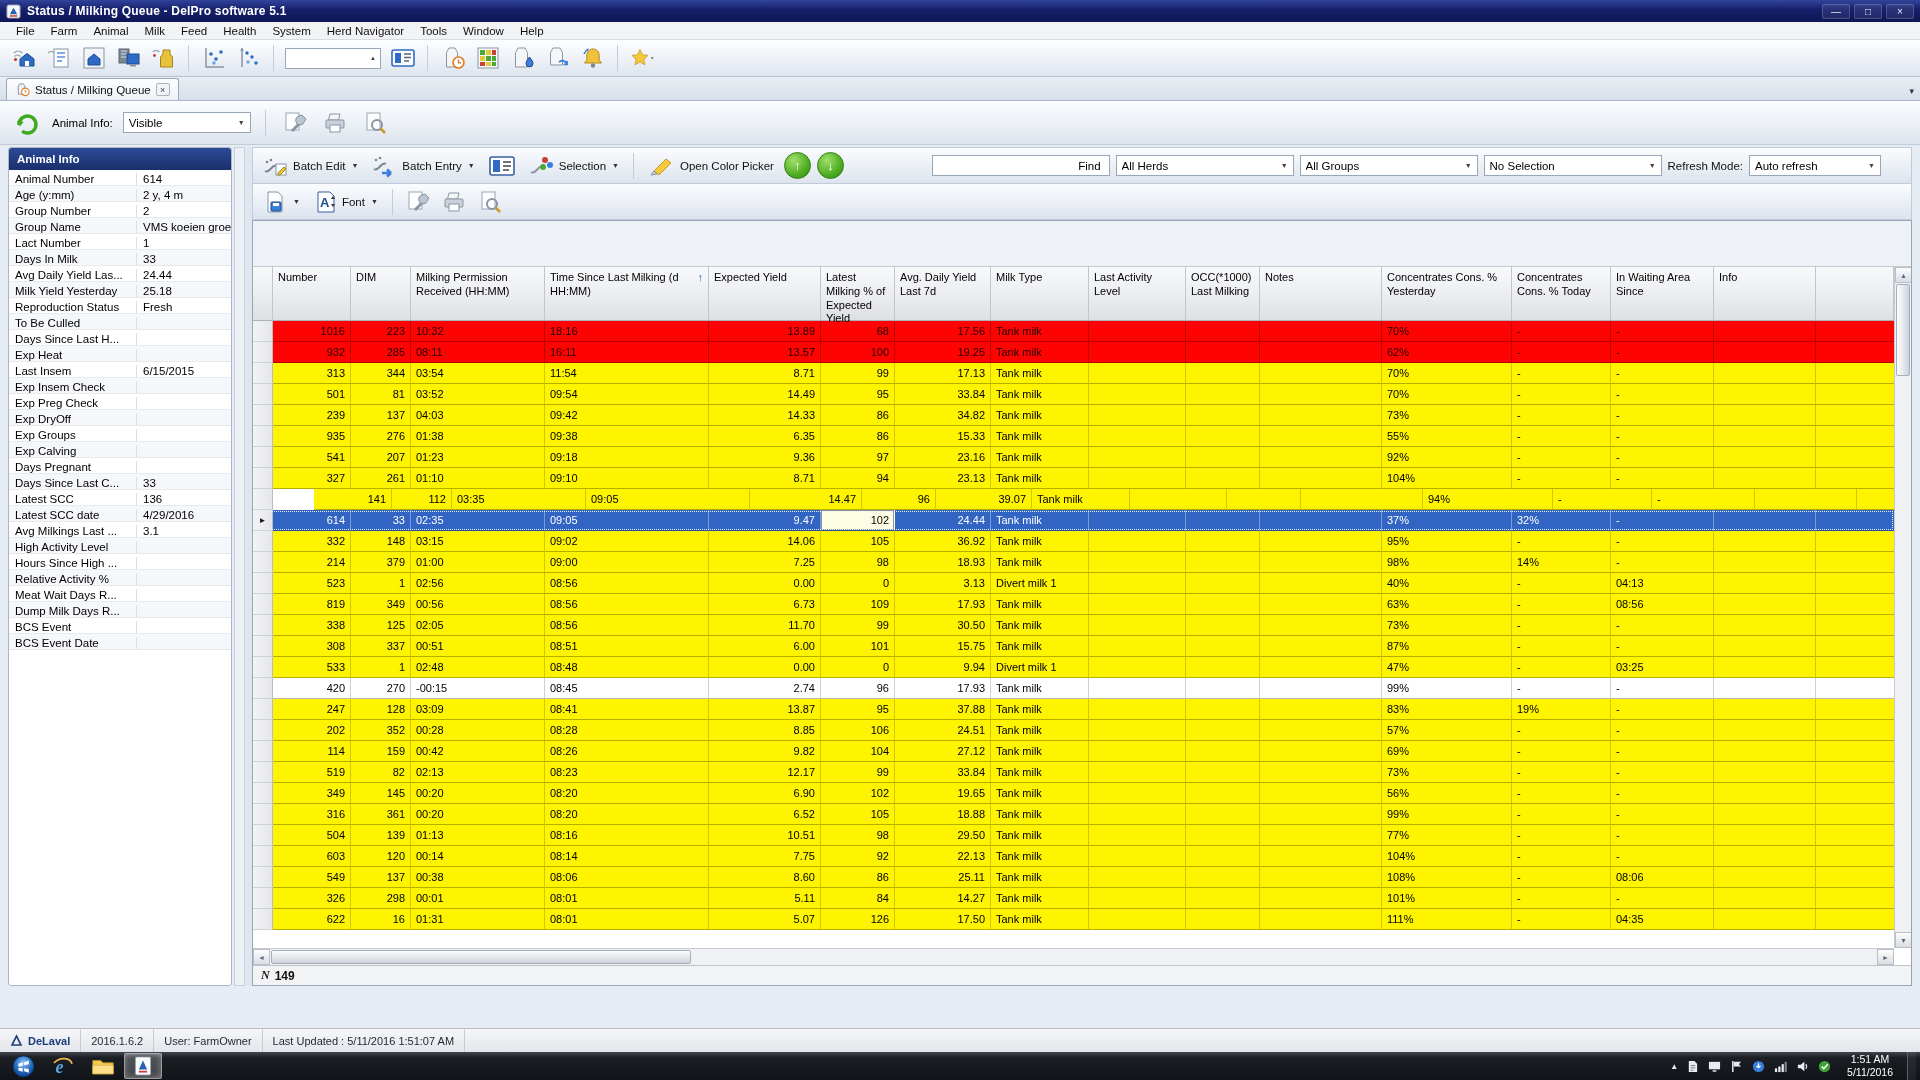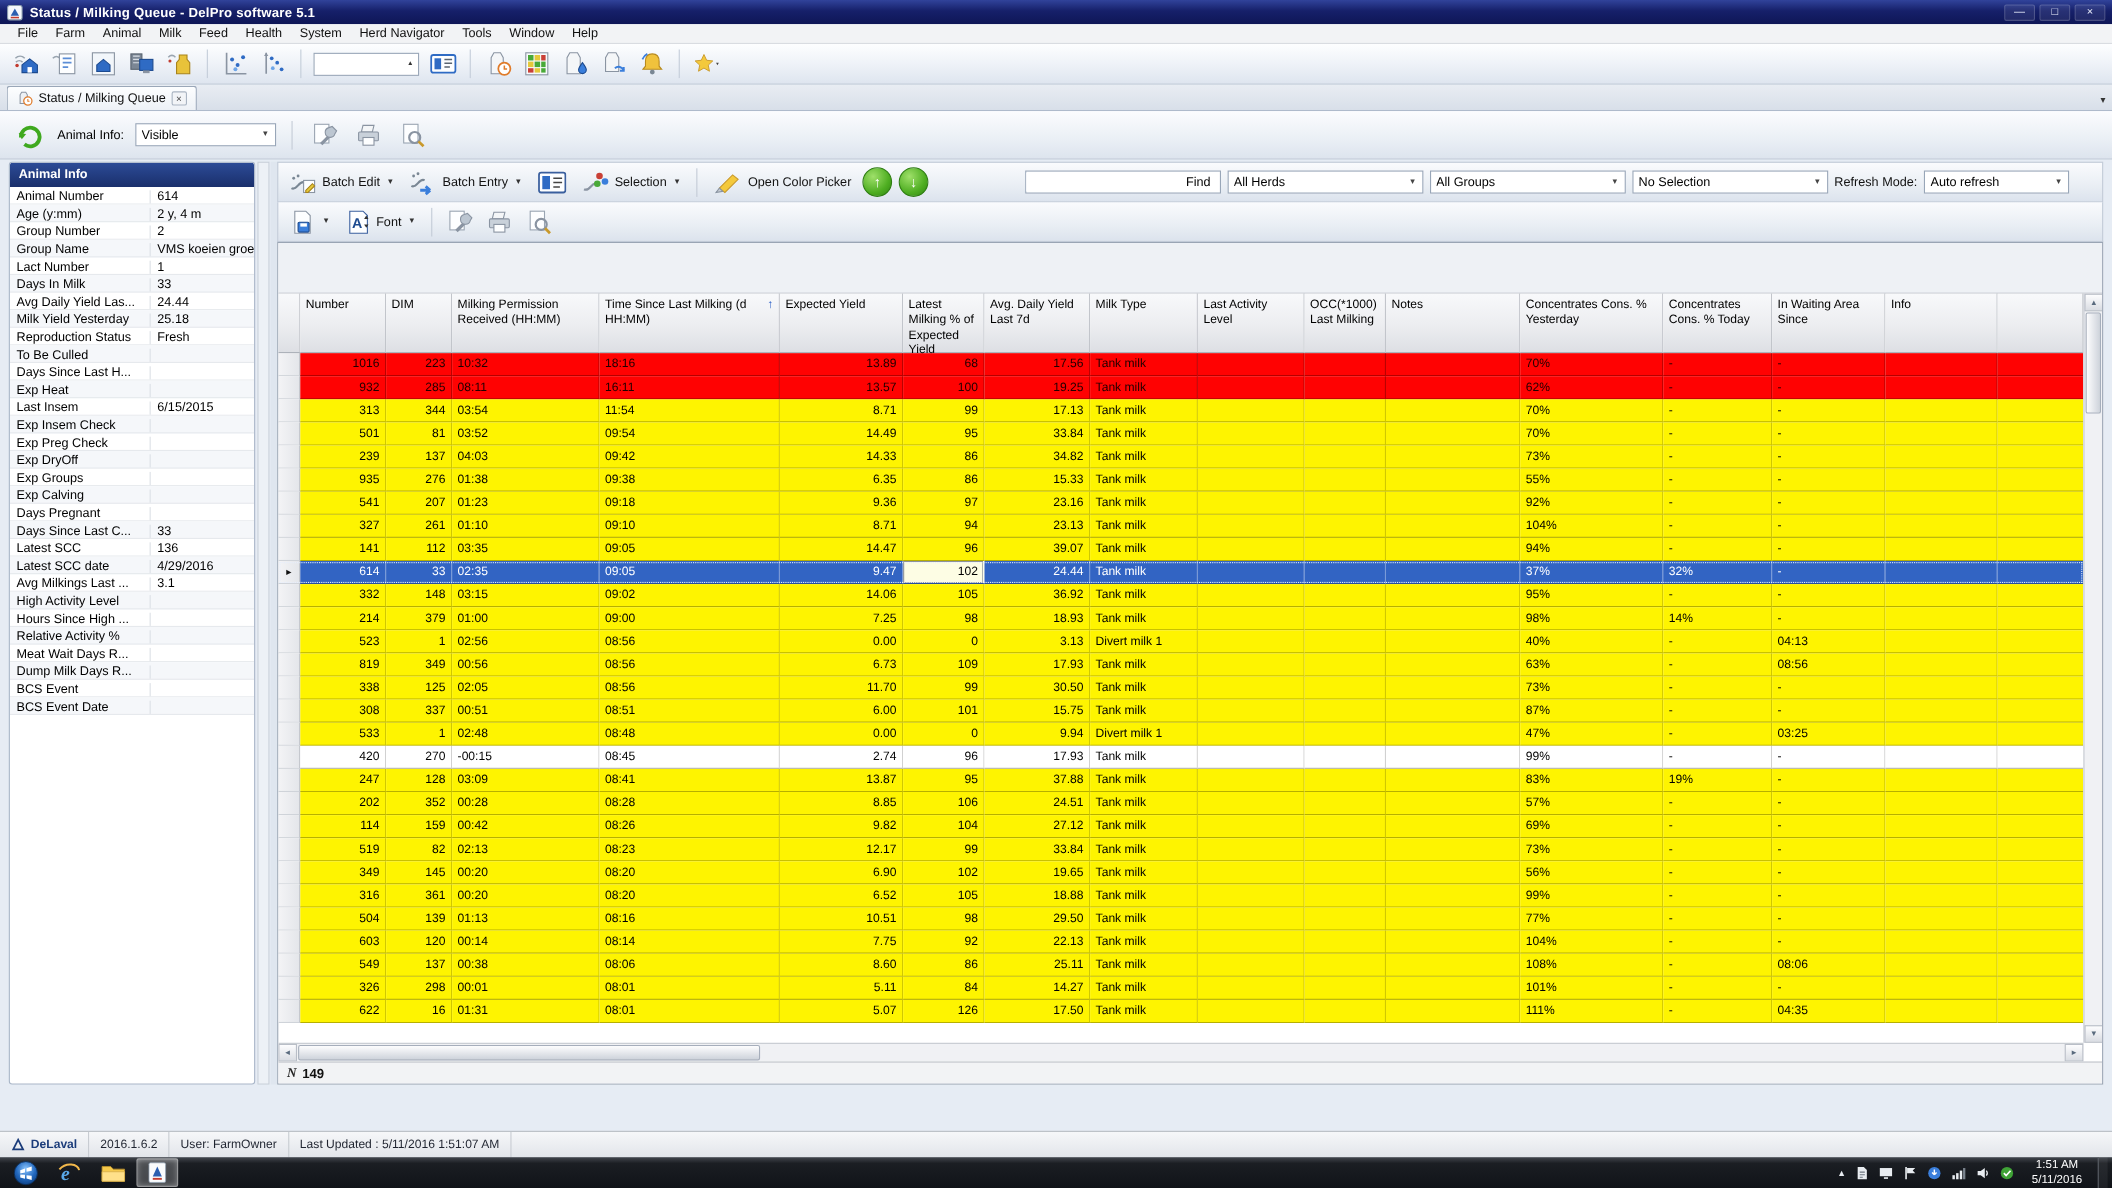--- a/index.html
+++ b/index.html
@@ -780,21 +780,21 @@
             <div class="cell" style="width: 74px;"></div>
             <div class="cell" style="width: 122px;"></div>
             <div class="cell" style="width: 130px;">104%</div>
             <div class="cell" style="width: 99px;">-</div>
             <div class="cell" style="width: 103px;">-</div>
             <div class="cell" style="width: 102px;"></div>
             <div class="cell fill"></div>
           </div>
           <div class="g-row yellow">
             <div class="m-cell"></div>
-            <div class="cell r" style="width: 78px;">141</div>
+            <div class="cell r" style="width: 78px; margin-left: 41px;">141</div>
             <div class="cell r" style="width: 60px;">112</div>
             <div class="cell" style="width: 134px;">03:35</div>
             <div class="cell" style="width: 164px;">09:05</div>
             <div class="cell r" style="width: 112px;">14.47</div>
             <div class="cell r" style="width: 74px;">96</div>
             <div class="cell r" style="width: 96px;">39.07</div>
             <div class="cell" style="width: 98px;">Tank milk</div>
             <div class="cell" style="width: 97px;"></div>
             <div class="cell" style="width: 74px;"></div>
             <div class="cell" style="width: 122px;"></div>

